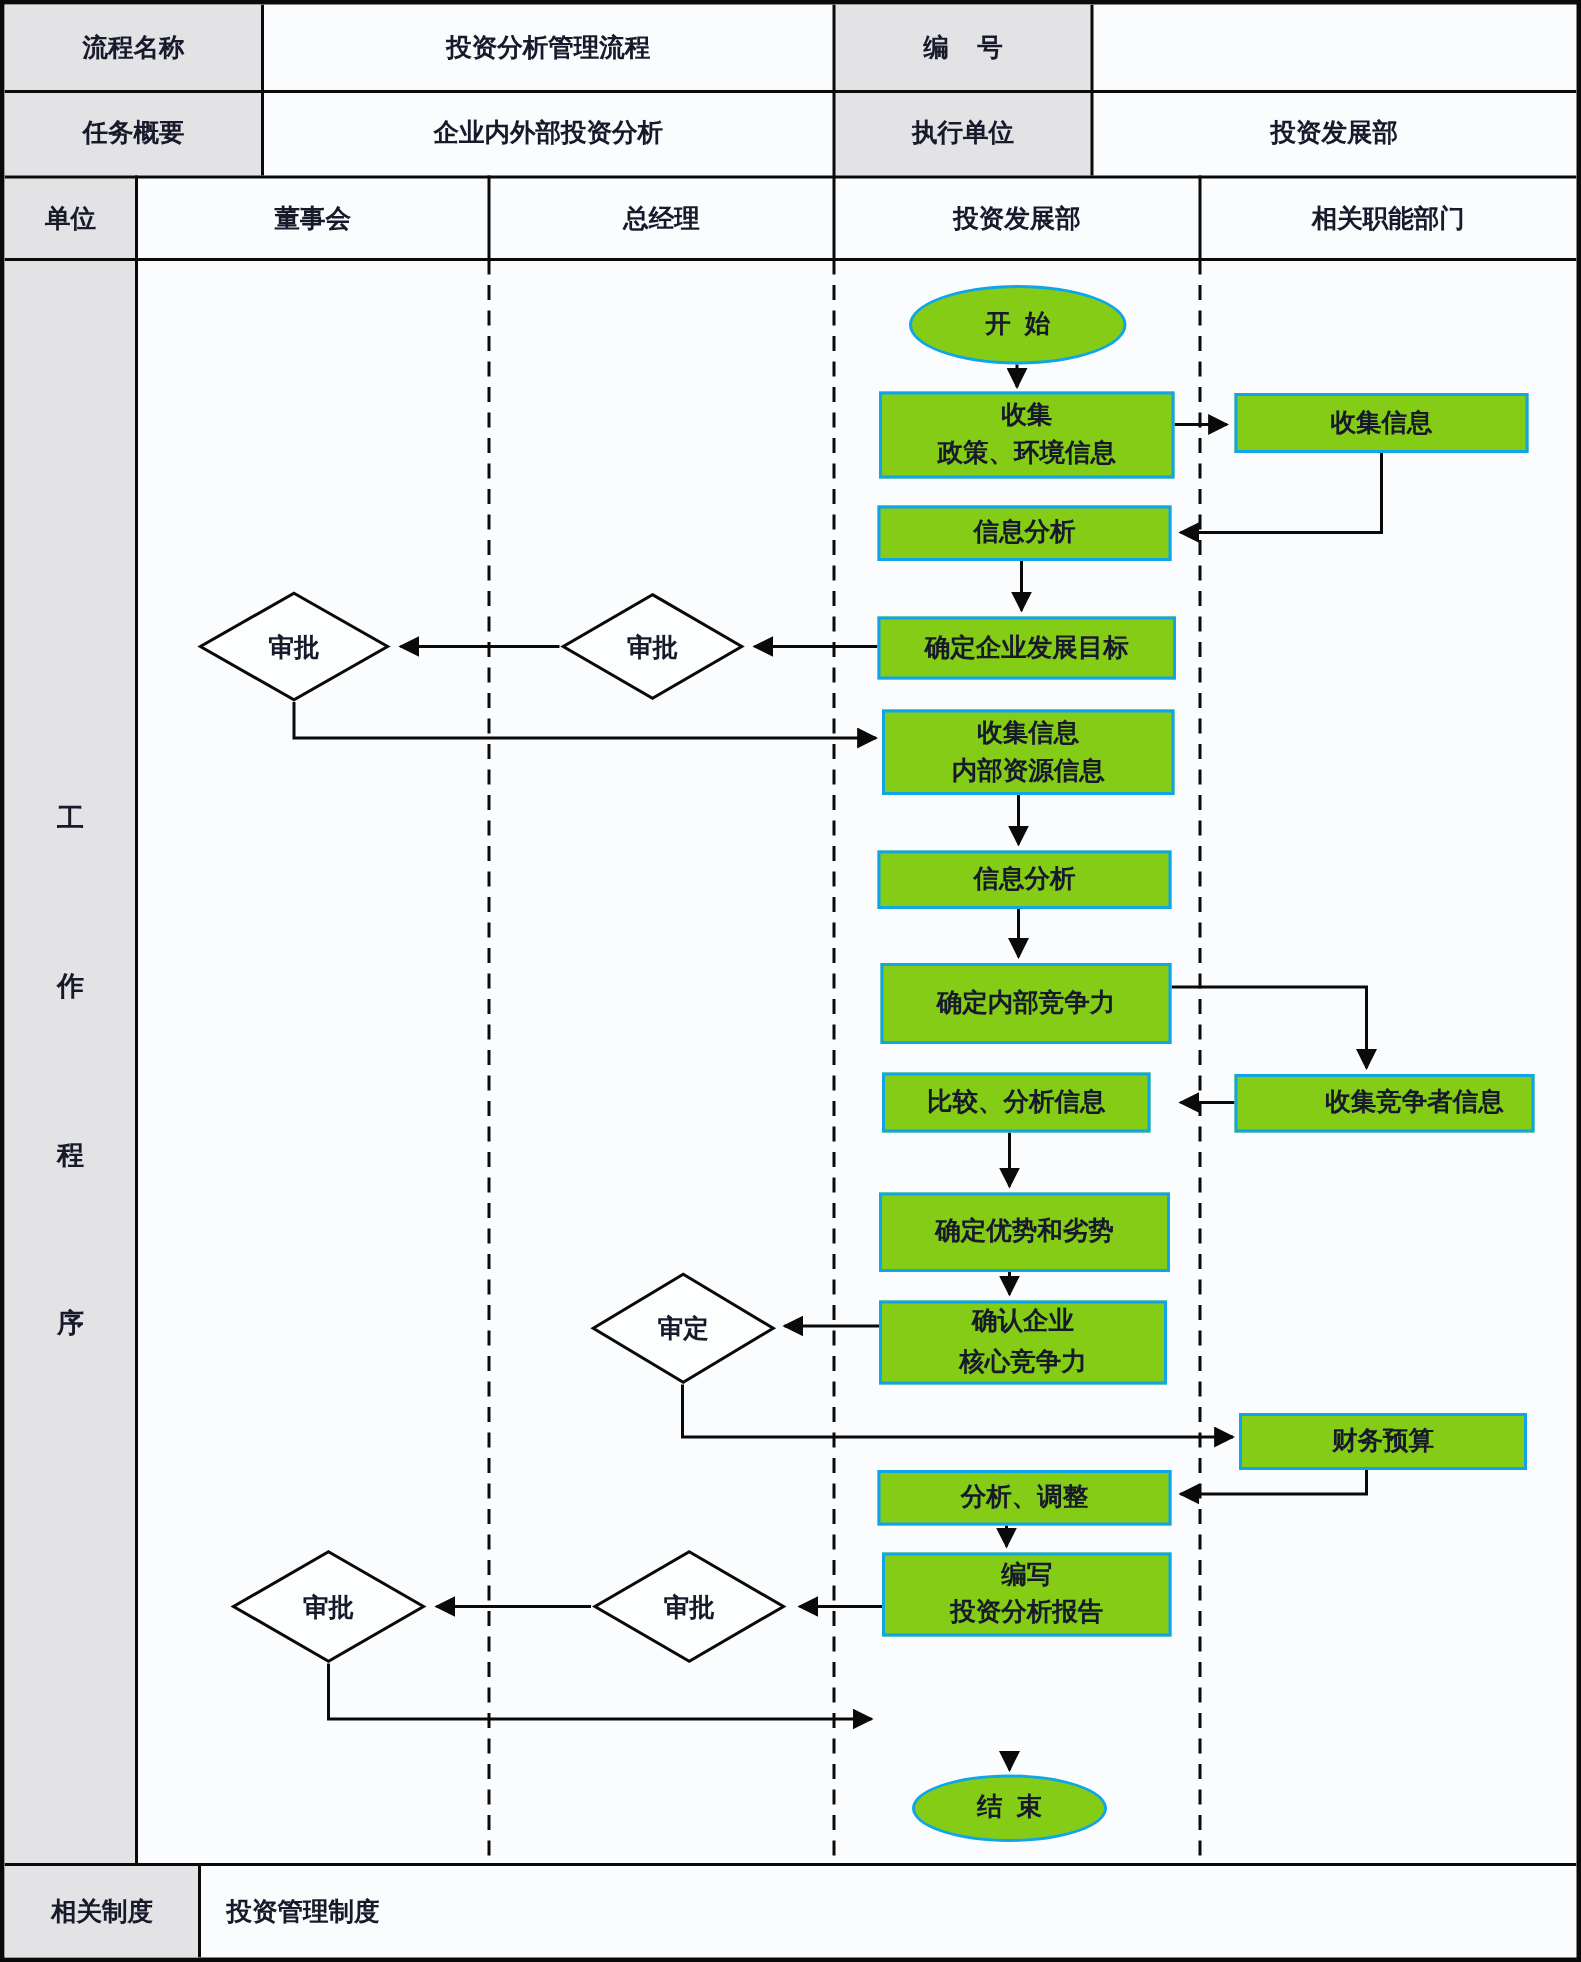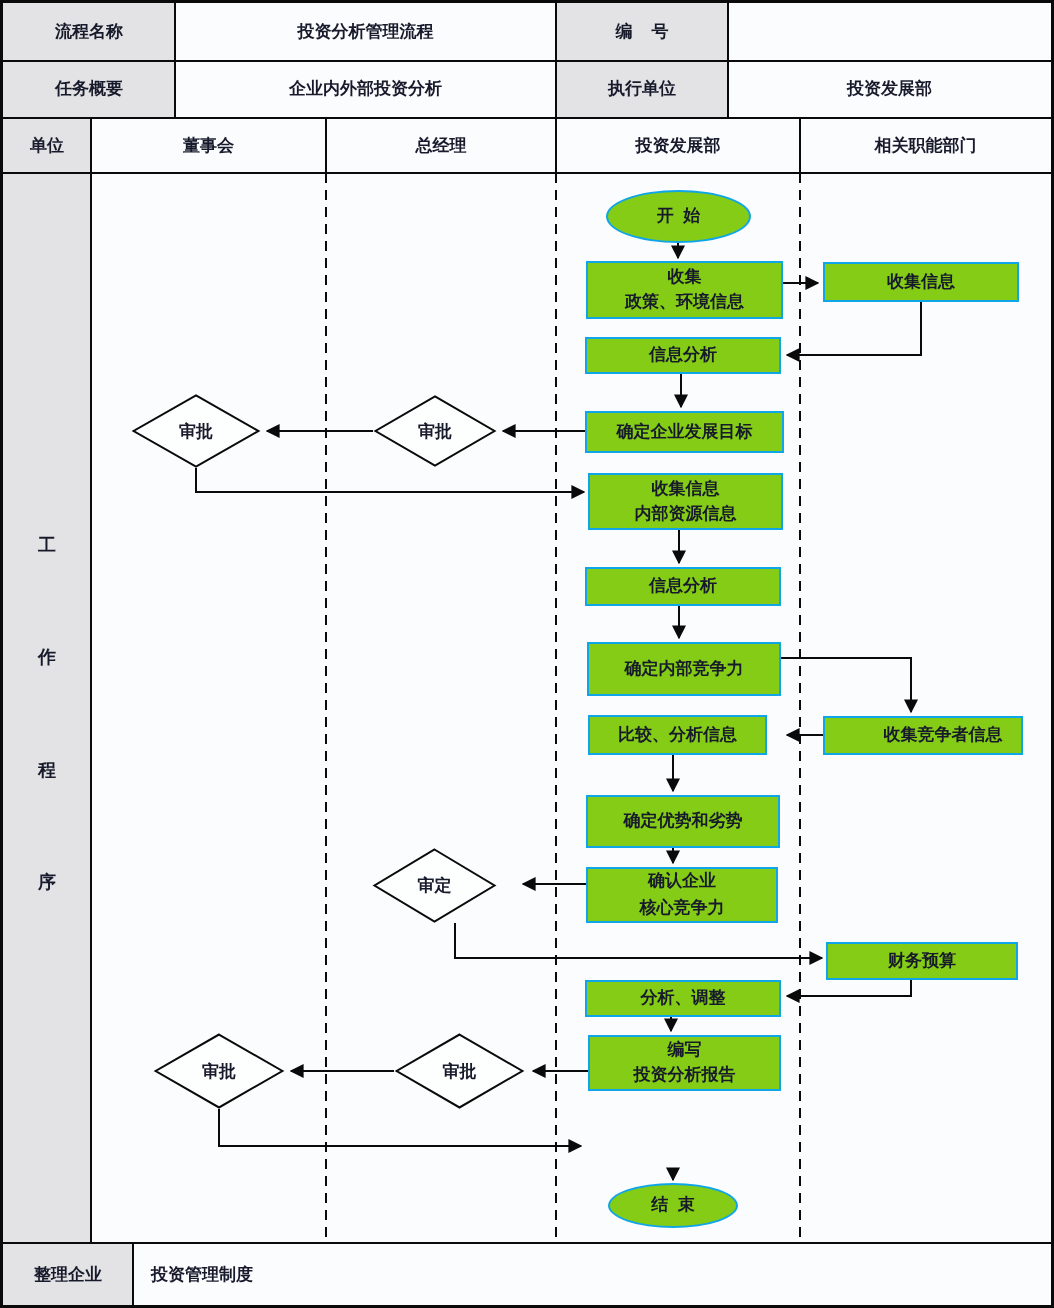--- a/index.html
+++ b/index.html
@@ -52,21 +52,21 @@
   <div class="cell" style="left:553px;top:114px;width:244px;height:56px;">投资发展部</div>
   <div class="cell" style="left:797px;top:114px;width:251px;height:56px;">相关职能部门</div>
 
   <div class="gutter" style="left:0;top:170px;width:88px;height:1070px;">
     <span style="top:360px;">工</span>
     <span style="top:472px;">作</span>
     <span style="top:585px;">程</span>
     <span style="top:697px;">序</span>
   </div>
 
-  <div class="cell gray" style="left:0;top:1240px;width:130px;height:62px;">整理企业</div>
+  <div class="cell gray" style="left:0;top:1240px;width:130px;height:62px;">相关制度</div>
   <div class="cell left-align" style="left:130px;top:1240px;width:918px;height:62px;">投资管理制度</div>
 
   <div class="hline" style="left:0;top:57px;width:1048px;"></div>
   <div class="hline" style="left:0;top:114px;width:1048px;"></div>
   <div class="hline" style="left:0;top:169px;width:1048px;"></div>
   <div class="hline" style="left:0;top:1239px;width:1048px;"></div>
   <div class="vline" style="left:171px;top:0;height:114px;"></div>
   <div class="vline" style="left:552px;top:0;height:170px;"></div>
   <div class="vline" style="left:724px;top:0;height:114px;"></div>
   <div class="vline" style="left:87px;top:114px;height:1126px;"></div>
@@ -150,21 +150,21 @@
 
   <div class="node" style="left:820px;top:713px;width:200px;height:39px;padding-left:40px;">收集竞争者信息</div>
 
   <div class="node" style="left:583px;top:792px;width:194px;height:53px;">确定优势和劣势</div>
 
   <div class="node" style="left:583px;top:864px;width:192px;height:56px;justify-content:space-between;">
     <div>确认企业</div>
     <div>核心竞争力</div>
   </div>
 
-  <div class="diamond" style="left:369px;top:845px;width:125px;height:75px;text-align:right;">
+  <div class="diamond" style="left:390px;top:845px;width:125px;height:75px;text-align:right;">
     <svg viewBox="0 0 100 100" preserveAspectRatio="none">
       <polygon points="50,2 98,50 50,98 2,50" fill="#fdfefe" stroke="#0a0a0a" stroke-width="2" vector-effect="non-scaling-stroke"></polygon>
     </svg>
     <div class="dlabel">审定</div>
   </div>
 
   <div class="node" style="left:823px;top:939px;width:192px;height:38px;">财务预算</div>
 
   <div class="node" style="left:582px;top:977px;width:196px;height:37px;">分析、调整</div>
 

